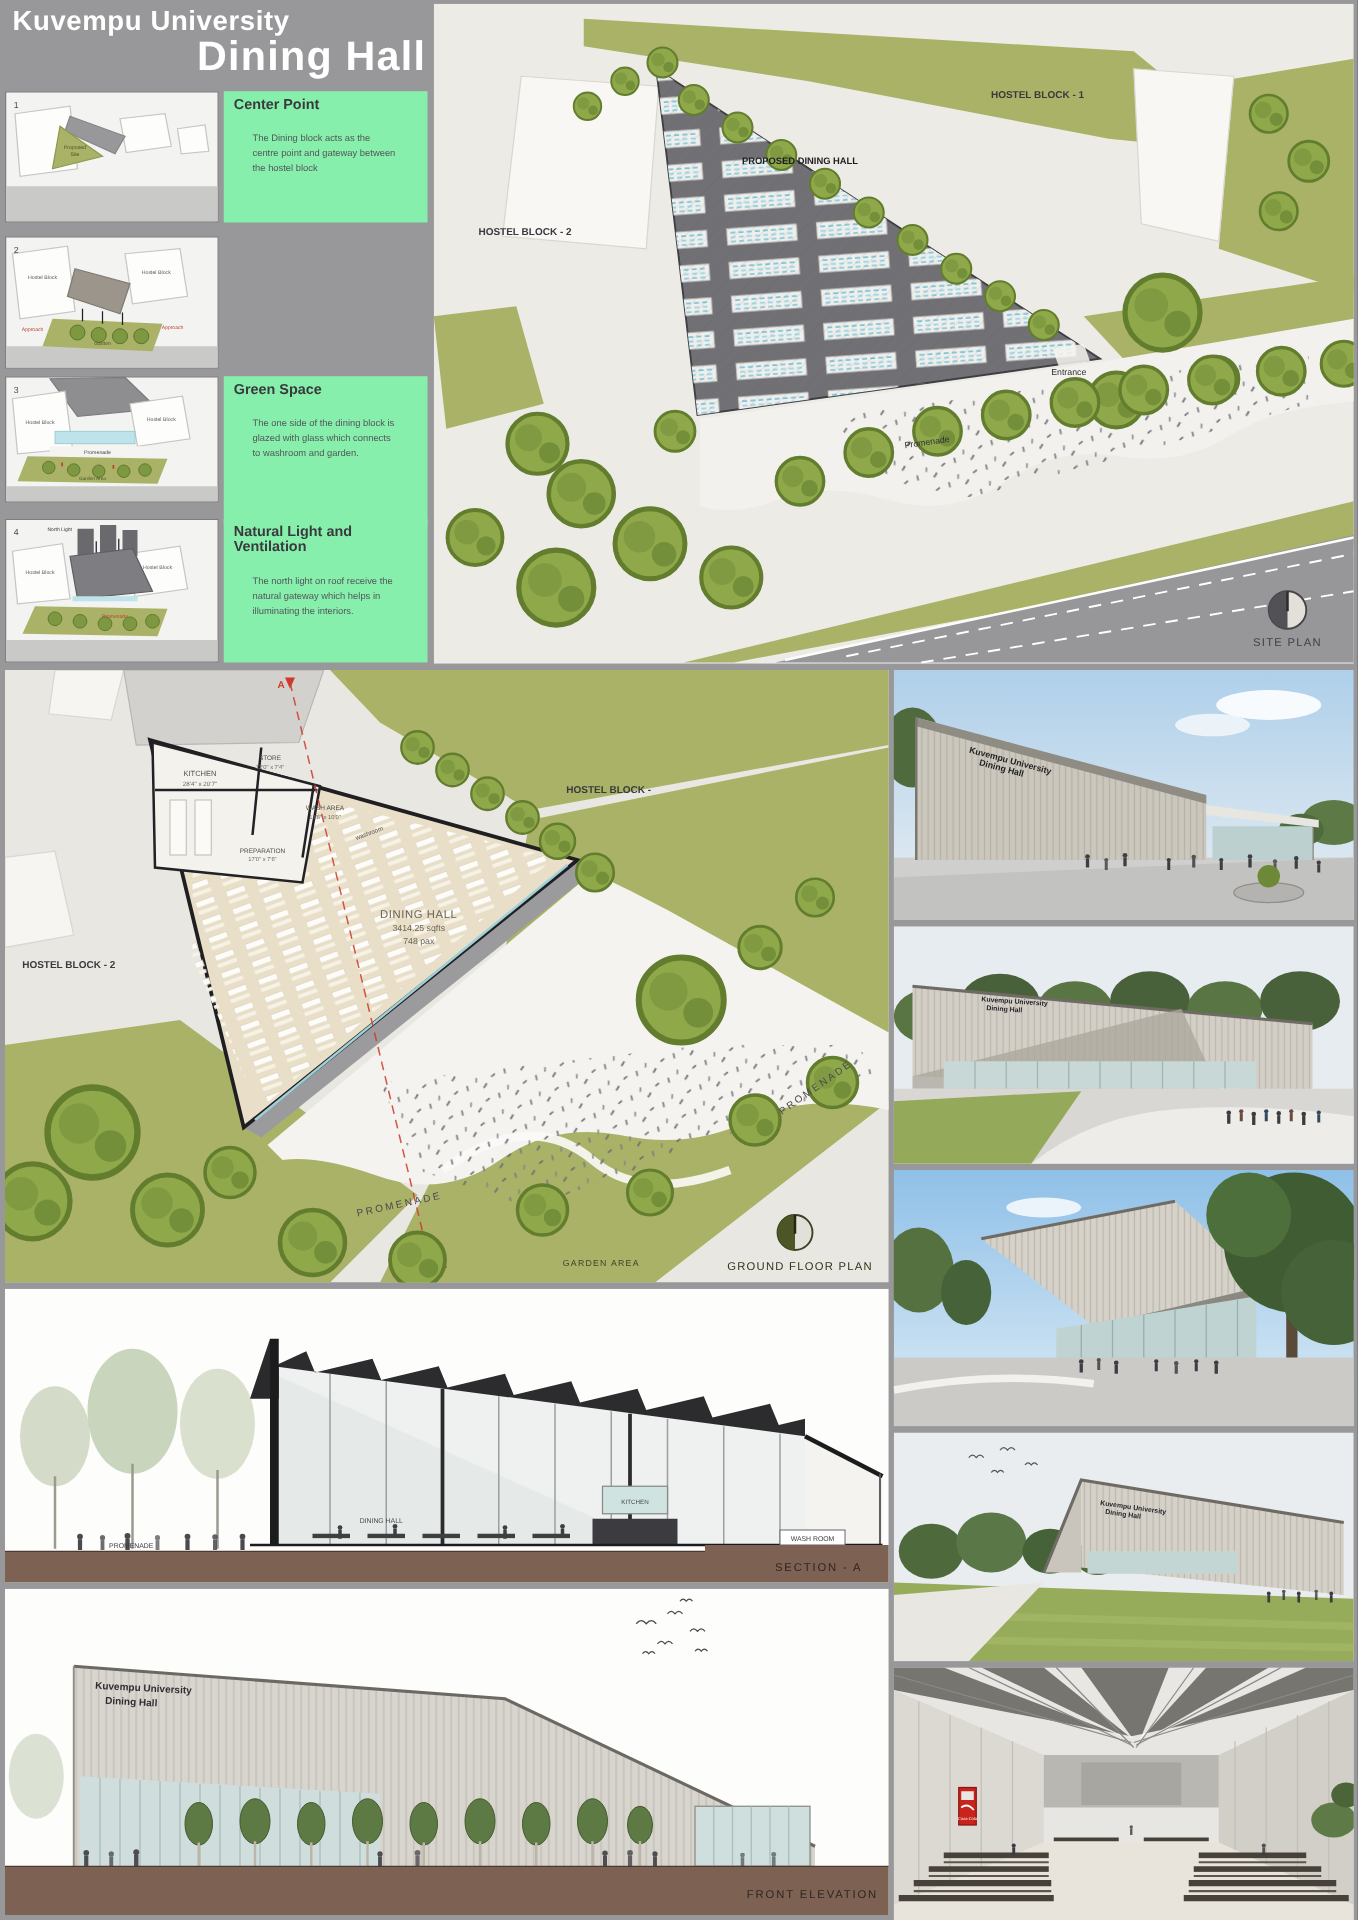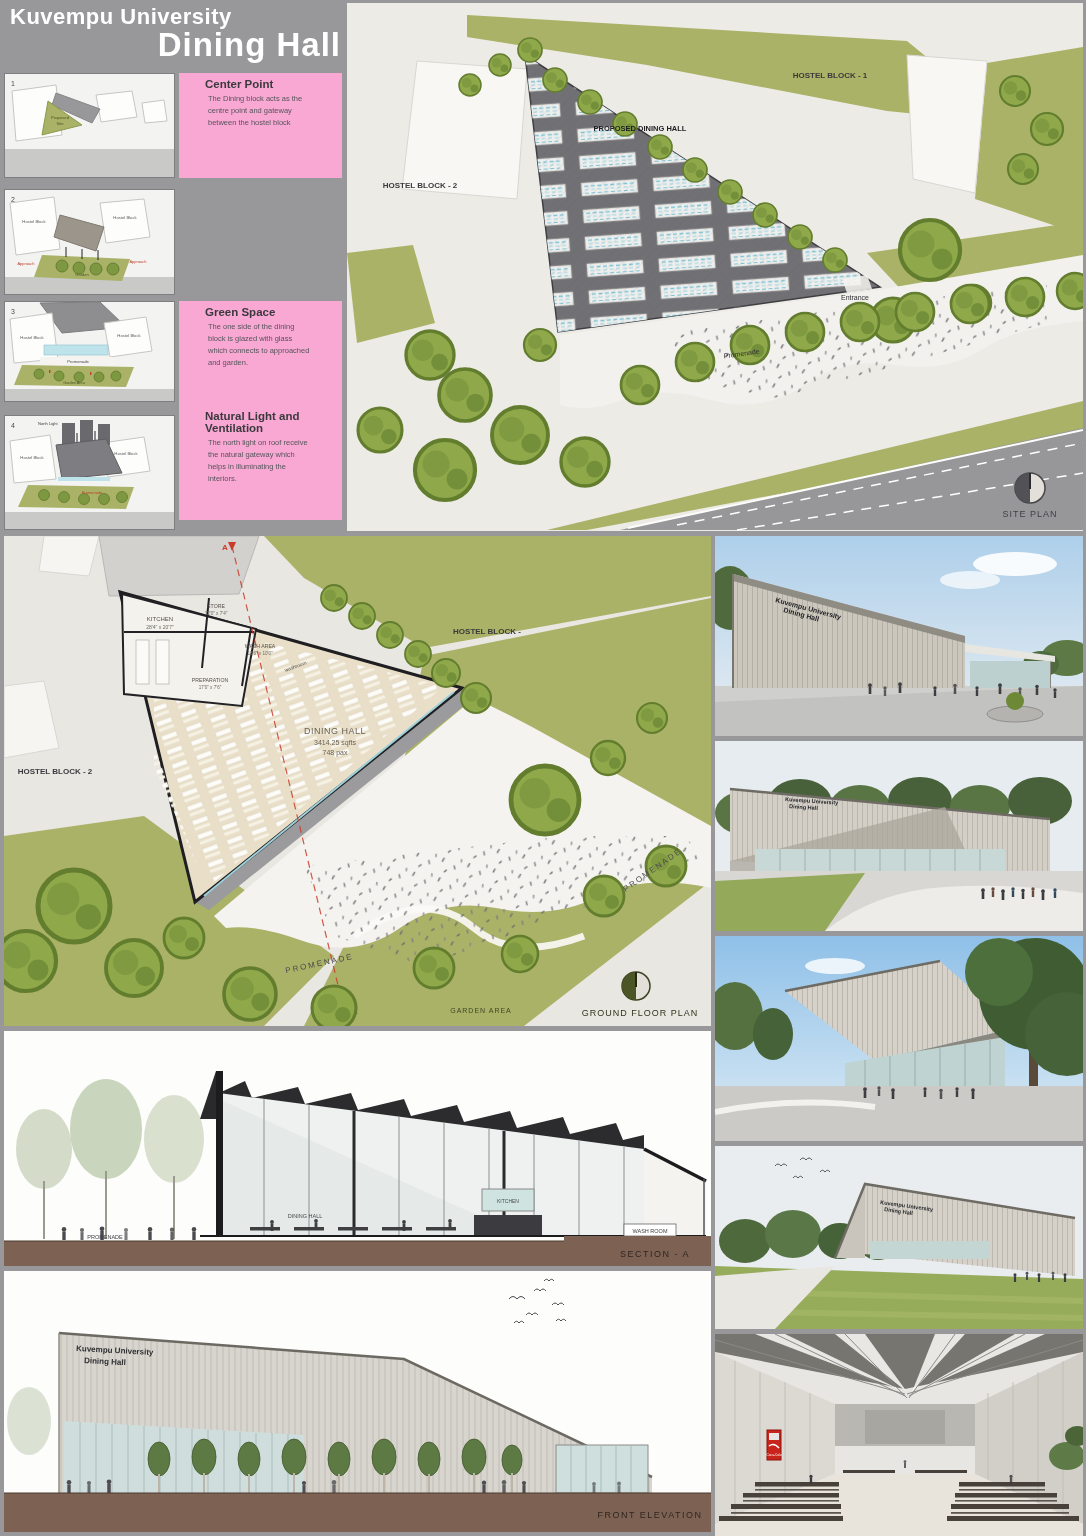--- a/index.html
+++ b/index.html
@@ -1,23 +1,23 @@
 <!DOCTYPE html>
 <html><head>
 <meta charset="utf-8">
 <style>
   html,body{margin:0;padding:0;background:#6e6e70;}
   .board{position:relative;width:1086px;height:1536px;background:#98989a;
          font-family:"Liberation Sans",sans-serif;overflow:hidden;}
   .panel{position:absolute;display:block;}
   .banner-t1{position:absolute;left:10px;top:4px;font-size:22px;font-weight:bold;color:#fff;letter-spacing:.5px;}
   .banner-t2{position:absolute;left:0;top:26px;width:341px;text-align:right;font-size:33px;font-weight:bold;color:#fff;letter-spacing:1px;}
-  .ctext{position:absolute;left:179px;width:163px;background:#f9a8d4;box-sizing:border-box;padding:5px 26px;}
+  .ctext{position:absolute;left:179px;width:163px;background:#86efac;box-sizing:border-box;padding:5px 8px;}
   .ctext h3{margin:0 0 3px 0;font-size:11.5px;font-weight:bold;color:#3a3a3e;}
-  .ctext p{margin:3px;font-size:7.5px;line-height:1.6;color:#55555a;}
+  .ctext p{margin:15px;font-size:7.5px;line-height:1.6;color:#55555a;}
   svg text{font-family:"Liberation Sans",sans-serif;}
 </style>
 </head>
 <body>
 
 <div class="board">
 
   <div class="banner-t1">Kuvempu University</div>
   <div class="banner-t2">Dining Hall</div>
 
@@ -85,21 +85,21 @@
         <rect x="86" y="71" width="1.4" height="3"></rect>
       </g>
     <text x="28" y="38" font-size="4.2" text-anchor="middle" fill="#5a5a5e">Hostel Block</text>
     <text x="125" y="36" font-size="4.2" text-anchor="middle" fill="#5a5a5e">Hostel Block</text>
     <text x="74" y="62" font-size="4.2" text-anchor="middle" fill="#4a4a4e">Promenade</text>
     <text x="70" y="83" font-size="3.8" text-anchor="middle" fill="#4c5526">Garden Area</text>
     <text x="7" y="13" font-size="7" fill="#4a4a4e">3</text>
   </svg>
   <div class="ctext" style="top:301px;height:119px">
     <h3>Green Space</h3>
-    <p>The one side of the dining block is glazed with glass which connects to approached and garden.</p>
+    <p>The one side of the dining block is glazed with glass which connects to washroom and garden.</p>
   </div>
 
   <svg class="panel" style="left:4px;top:415px" width="171" height="115" viewBox="0 0 171 115">
     <rect x=".5" y=".5" width="170" height="114" fill="#f3f3f1" stroke="#7e7e80"></rect>
     <rect x="1" y="97" width="169" height="17" fill="#c9c9c7"></rect>
     <polygon points="6,26 46,20 52,64 10,68" fill="#fdfdfc" stroke="#c6c6c4"></polygon>
     <polygon points="98,28 140,22 146,56 104,62" fill="#fdfdfc" stroke="#c6c6c4"></polygon>
     <g fill="#6a6a6e">
         <rect x="58" y="8" width="13" height="22"></rect>
         <rect x="76" y="5" width="13" height="25"></rect>
@@ -118,21 +118,21 @@
         <circle cx="80" cy="84" r="5.5"></circle>
         <circle cx="100" cy="84" r="5.5"></circle>
         <circle cx="118" cy="82" r="5.5"></circle>
     </g>
     <text x="34" y="10" font-size="4" fill="#3c3c40">North Light</text>
     <text x="28" y="44" font-size="4.2" text-anchor="middle" fill="#5a5a5e">Hostel Block</text>
     <text x="122" y="40" font-size="4.2" text-anchor="middle" fill="#5a5a5e">Hostel Block</text>
     <text x="88" y="79" font-size="4" text-anchor="middle" fill="#c0402e">Promenade</text>
     <text x="7" y="13" font-size="7" fill="#4a4a4e">4</text>
   </svg>
-  <div class="ctext" style="top:405px;height:115px">
+  <div class="ctext" style="top:415px;height:115px">
     <h3>Natural Light and Ventilation</h3>
     <p>The north light on roof receive the natural gateway which helps in illuminating the interiors.</p>
   </div>
 
   <svg class="panel" style="left:347px;top:3px" width="736" height="528" viewBox="0 0 736 528">
     <defs>
       <pattern id="sp-hatch" width="7" height="7" patternUnits="userSpaceOnUse" patternTransform="rotate(45)">
         <line x1="0" y1="0" x2="0" y2="7" stroke="#55555a" stroke-width="1"></line>
       </pattern>
       <pattern id="sp-skl" width="72" height="27" patternUnits="userSpaceOnUse" patternTransform="rotate(-4)">

